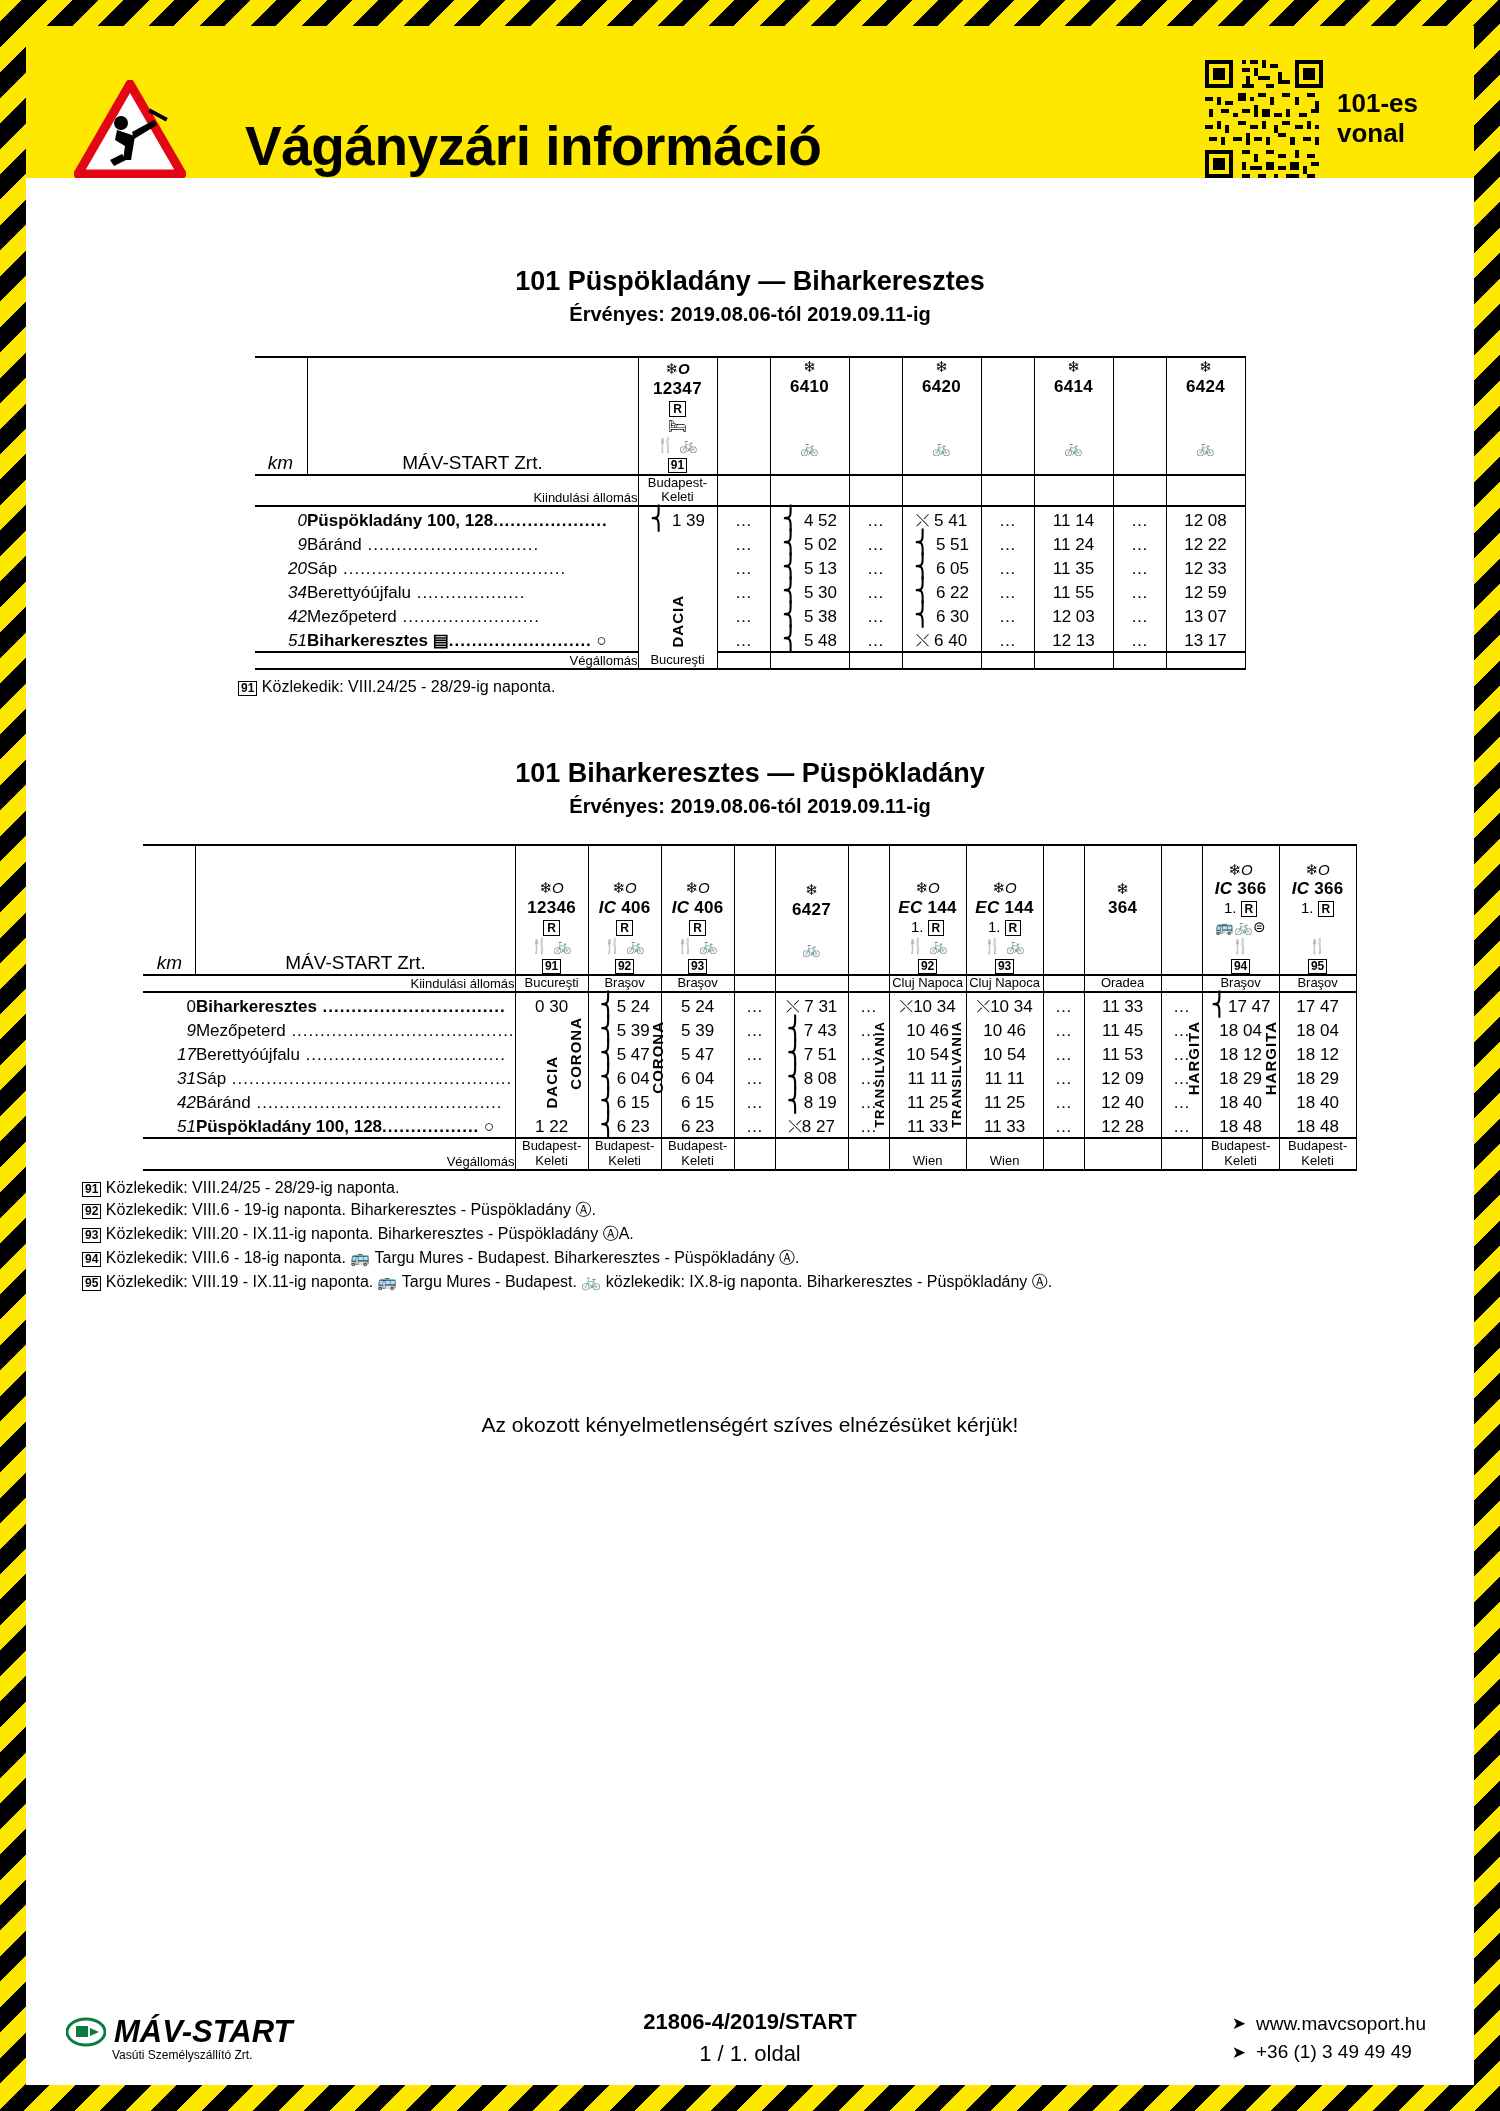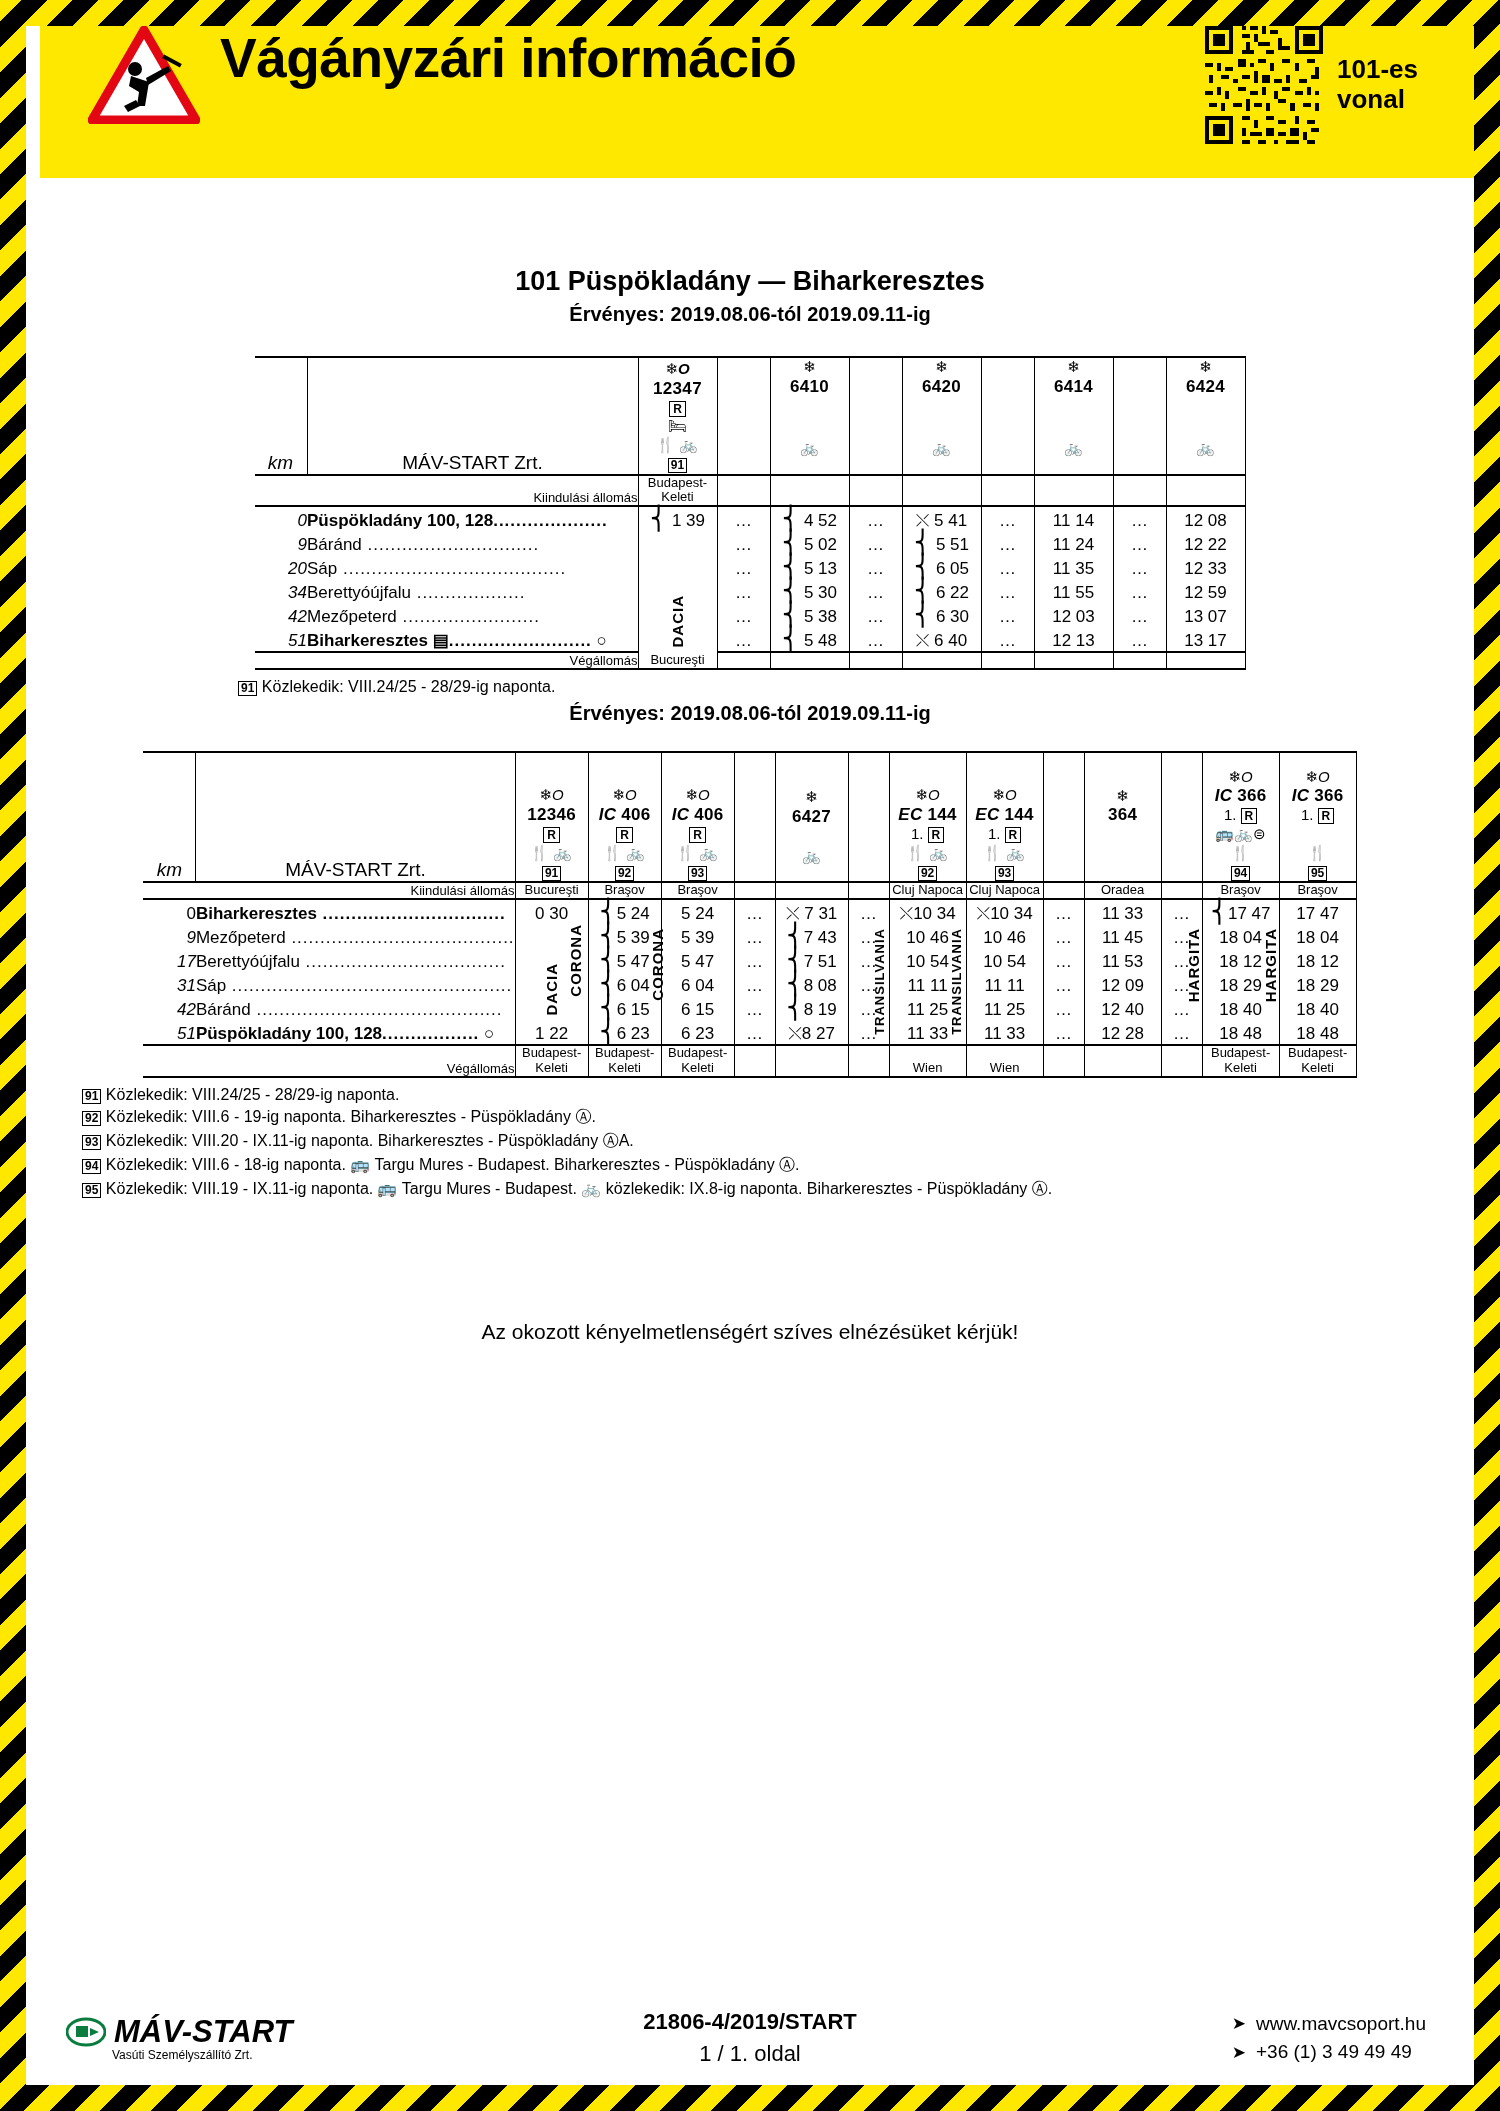--- a/index.html
+++ b/index.html
@@ -16,23 +16,23 @@
     background:
       repeating-linear-gradient(-45deg,#000 0 18px,#ffe800 18px 36px);
   }
   .inner-white{
     position:absolute;
     left:26px;top:26px;right:26px;bottom:26px;
     background:#fff;
   }
   
   .banner{
-    position:absolute;left:40px;top:26px;right:26px;height:152px;
+    position:absolute;left:26px;top:26px;right:26px;height:152px;
     background:#ffe800;
-    display:flex;align-items:flex-start;
+    display:flex;align-items:flex-end;gap:39px;
   }
   .warn-sign{
     width:112px;height:98px;margin-left:48px;margin-right:20px;
     position:relative;flex:none;
   }
   .warn-sign svg{display:block;}
   .banner-title{
     font-size:55px;font-weight:bold;color:#000;letter-spacing:-.5px;
     font-family:"Liberation Sans",sans-serif;
   }
@@ -407,20 +407,21 @@
   </tbody>
     </table>
 
   <div class="notes" style="margin-left:212px;">
     <div>
       <span class="boxnum">91</span>
       <span>Közlekedik: VIII.24/25 - 28/29-ig naponta.</span>
     </div>
   </div>
 
+  <div class="sec-title" style="margin-top:62px;">101 Biharkeresztes — Püspökladány</div>
   <div class="sec-sub">Érvényes: 2019.08.06-tól 2019.09.11-ig</div>
 
   <table class="tt" style="margin-top:26px;">
     <tbody>
         <tr>
       <td class="hdr-km hline-top" style="width:52px;height:128px;border-right:1.5px solid #000;">km</td>
       <td class="hdr-comp hline-top" style="width:290px;border-right:1.5px solid #000;">MÁV-START Zrt.</td>
 
       <td class="hline-top traincol" style="width:72px;border-right:1.5px solid #000;">
         <div class="sym">❄<i>O</i></div>

